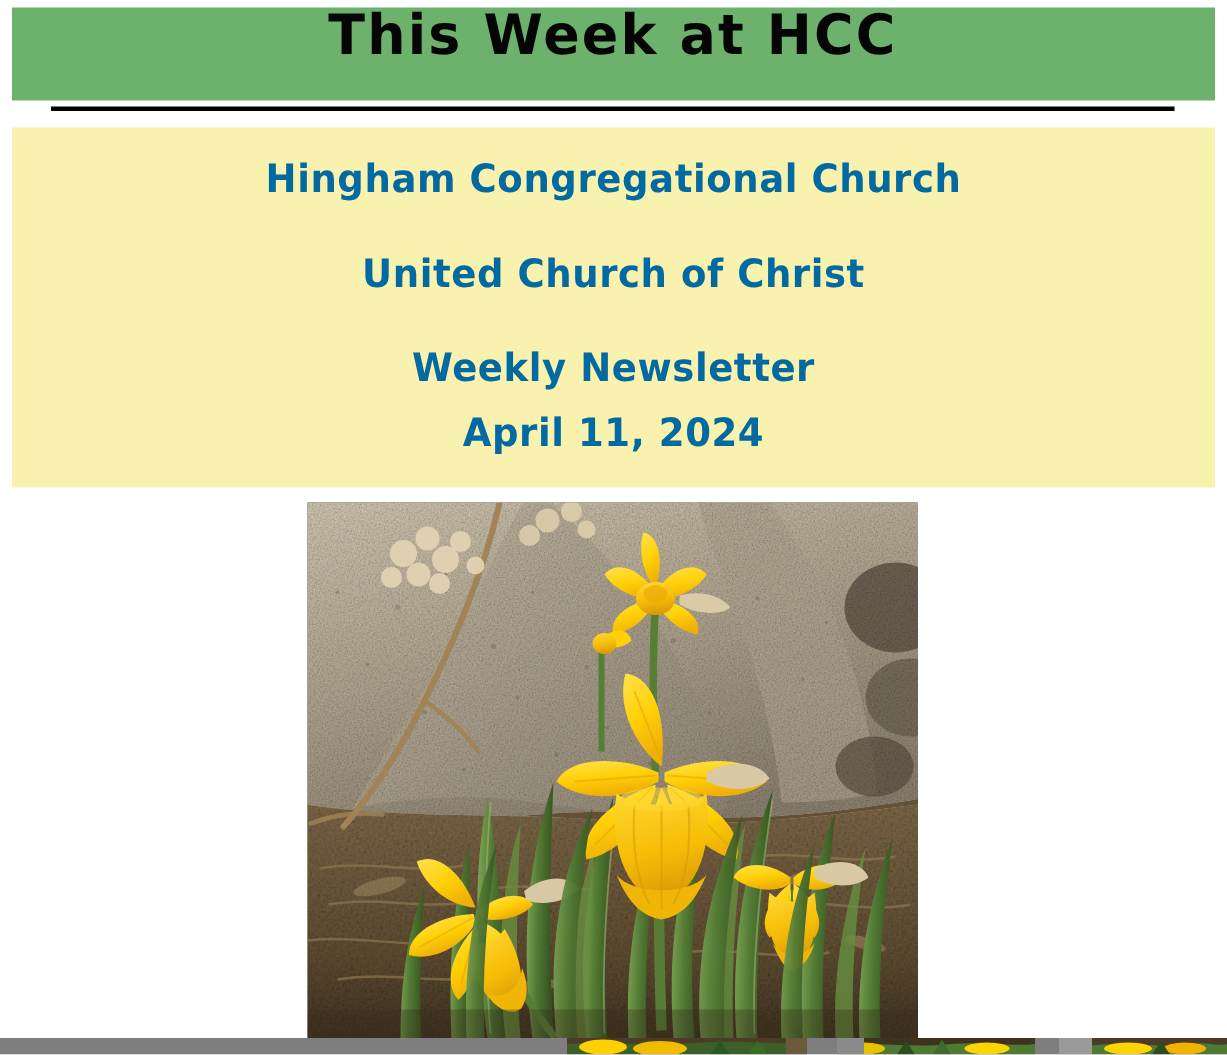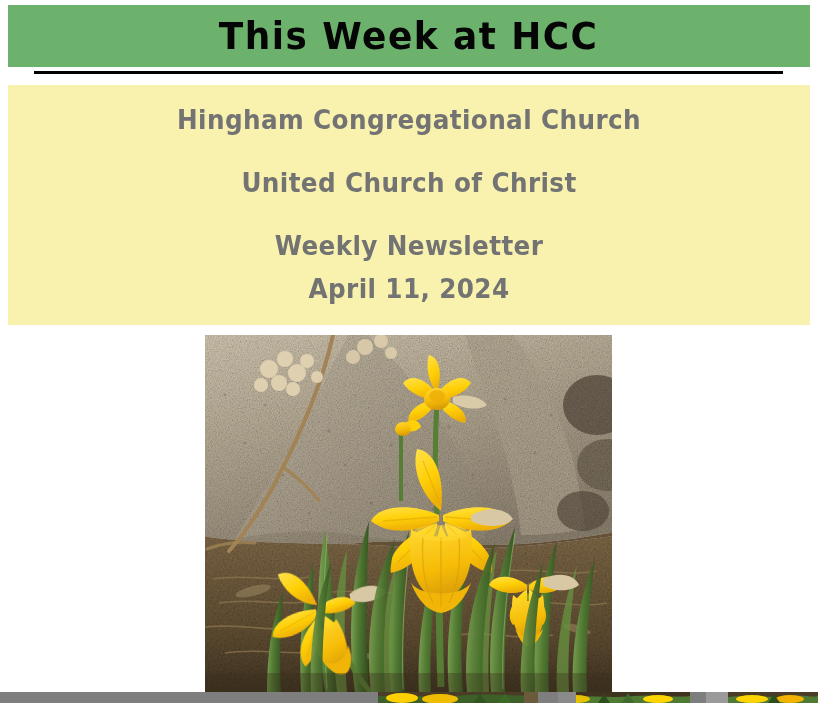--- a/index.html
+++ b/index.html
@@ -27,21 +27,20 @@
 
   
   #masthead-banner {
     position: absolute;
     left: 8px;
     top: 5px;
     width: 802px;
     height: 62px;
     background: #6db26c;
     display: flex;
-    align-items: center;
     justify-content: center;
   }
   #masthead-title {
     font-family: "DejaVu Sans", sans-serif;
     font-weight: bold;
     font-size: 37px;
     line-height: 1;
     letter-spacing: 1.5px;
     color: #050505;
     white-space: nowrap;
@@ -60,21 +59,21 @@
 
   
   #info-panel {
     position: absolute;
     left: 8px;
     top: 85px;
     width: 802px;
     height: 240px;
     background: #f8f2ae;
     text-align: center;
-    color: #737373;
+    color: #0369a1;
   }
   .info-line {
     font-family: "DejaVu Sans", sans-serif;
     font-weight: bold;
     font-size: 26px;
     line-height: 1;
     letter-spacing: 0.4px;
     white-space: nowrap;
     transform: scaleX(0.95);
   }

